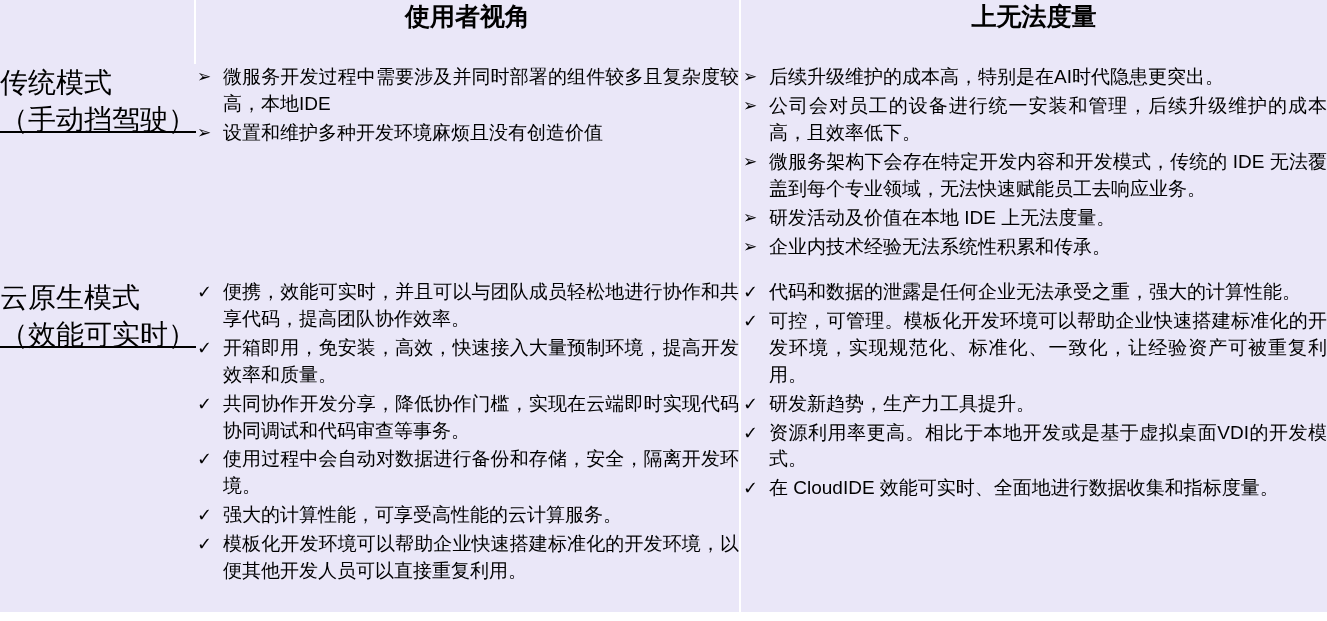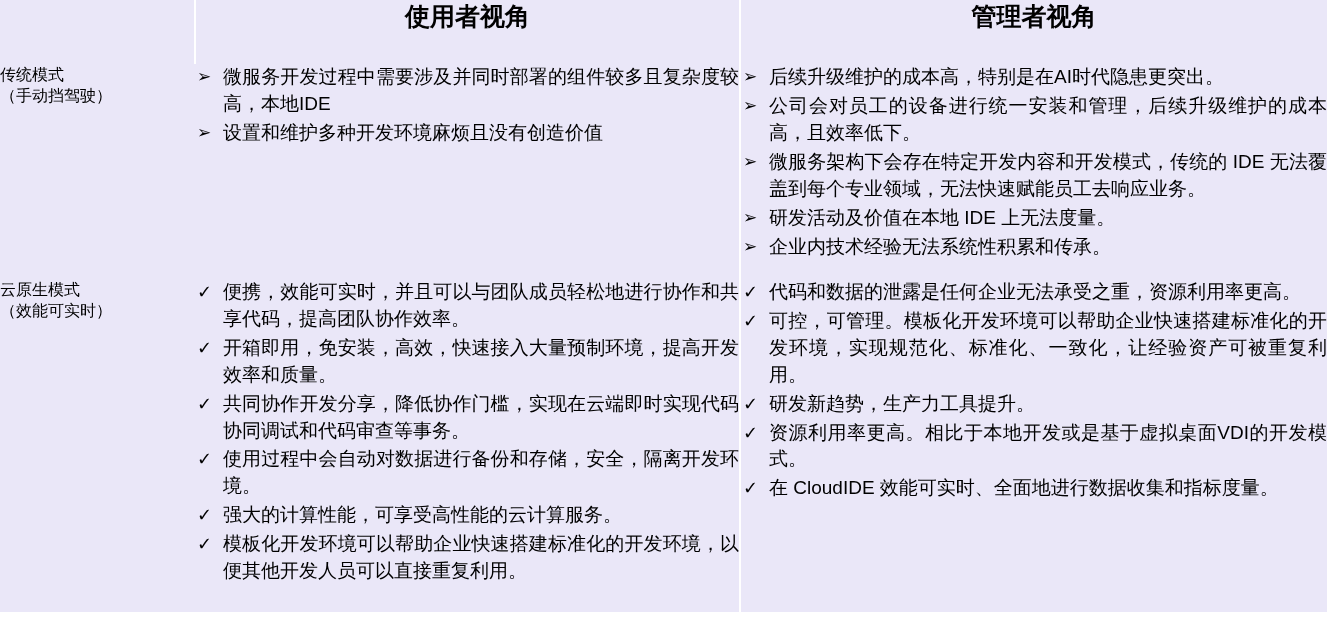--- a/index.html
+++ b/index.html
@@ -52,27 +52,28 @@
   }
   .body-row > td {
     border-bottom: 2px solid #ffffff;
   }
   .body-row.last > td {
     border-bottom: 0;
   }
   td.rowlabel {
     border-right: 2px solid #ffffff;
     padding: 14px 6px 10px 6px;
-    font-size: 16px;
+    font-size: 28px;
     line-height: 1.33;
     color: #000000;
     white-space: nowrap;
   }
   td.rowlabel .l2 {
     display: block;
+    text-decoration: underline;
   }
   td.cell {
     padding: 14px 14px 10px 10px;
   }
   td.cell.user {
     border-right: 2px solid #ffffff;
   }
   ul.items {
     list-style: none;
     margin: 0;
@@ -106,21 +107,21 @@
   <table class="matrix">
     <colgroup>
       <col class="c-row-label">
       <col class="c-user">
       <col class="c-admin">
     </colgroup>
     <thead>
       <tr class="hdr-row">
         <th class="corner"></th>
         <th class="sep-left">使用者视角</th>
-        <th>管理者视角</th>
+        <th>上无法度量</th>
       </tr>
     </thead>
     <tbody>
       <tr class="body-row">
         <td class="rowlabel">
           <span class="l1">传统模式</span>
           <span class="l2">（手动挡驾驶）</span>
         </td>
         <td class="cell user">
           <ul class="items arrows">
@@ -189,21 +190,21 @@
             <li>
               <span class="bullet">✓</span>
               <span>模板化开发环境可以帮助企业快速搭建标准化的开发环境，以便其他开发人员可以直接重复利用。</span>
             </li>
           </ul>
         </td>
         <td class="cell admin">
           <ul class="items checks">
             <li>
               <span class="bullet">✓</span>
-              <span>代码和数据的泄露是任何企业无法承受之重，资源利用率更高。</span>
+              <span>代码和数据的泄露是任何企业无法承受之重，强大的计算性能。</span>
             </li>
             <li>
               <span class="bullet">✓</span>
               <span>可控，可管理。模板化开发环境可以帮助企业快速搭建标准化的开发环境，实现规范化、标准化、一致化，让经验资产可被重复利用。</span>
             </li>
             <li>
               <span class="bullet">✓</span>
               <span>研发新趋势，生产力工具提升。</span>
             </li>
             <li>

